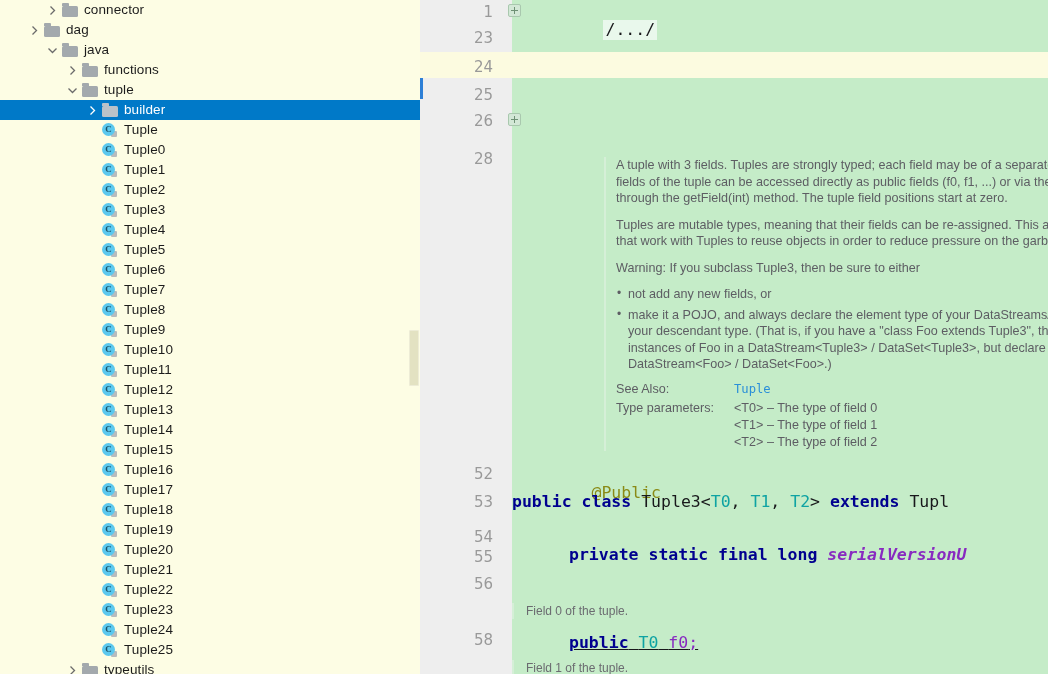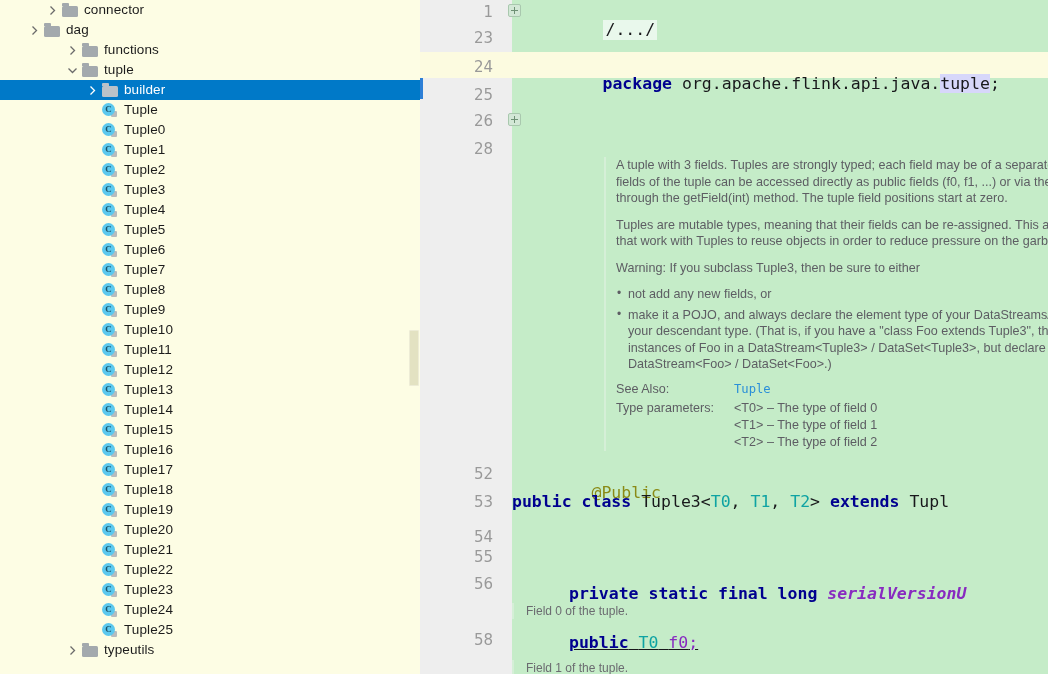--- a/index.html
+++ b/index.html
@@ -261,20 +261,32 @@
             <svg width="13" height="13" viewBox="0 0 13 13">
               <path d="M4.5 2.5 L8.5 6.5 L4.5 10.5" fill="none" stroke="#6b6b6b" stroke-width="1.3"></path>
             </svg>
           </span>
           <span class="folder-ico">
             <span class="tab"></span>
             <span class="body"></span>
           </span>
           <span class="tree-label">dag</span>
         </div>
+        <div class="tree-row" style="padding-left: 46px;">
+          <span class="chev">
+            <svg width="13" height="13" viewBox="0 0 13 13">
+              <path d="M2.5 4.5 L6.5 8.5 L10.5 4.5" fill="none" stroke="#6b6b6b" stroke-width="1.3"></path>
+            </svg>
+          </span>
+          <span class="folder-ico">
+            <span class="tab"></span>
+            <span class="body"></span>
+          </span>
+          <span class="tree-label">java</span>
+        </div>
         <div class="tree-row" style="padding-left: 66px;">
           <span class="chev">
             <svg width="13" height="13" viewBox="0 0 13 13">
               <path d="M4.5 2.5 L8.5 6.5 L4.5 10.5" fill="none" stroke="#6b6b6b" stroke-width="1.3"></path>
             </svg>
           </span>
           <span class="folder-ico">
             <span class="tab"></span>
             <span class="body"></span>
           </span>
@@ -567,41 +579,38 @@
 
     <div id="gutter">
       <div id="gutter-curline"></div>
       <div id="caret-mark"></div>
       <div id="gutter-numbers">
           <div class="lineno" style="top: 2px;">1</div>
           <div class="lineno" style="top: 28px;">23</div>
           <div class="lineno" style="top: 57px;">24</div>
           <div class="lineno" style="top: 85px;">25</div>
           <div class="lineno" style="top: 111px; padding-left: 22px;">26</div>
-          <div class="lineno" style="top: 139px; text-align: right;">28</div>
+          <div class="lineno" style="top: 149px; text-align: right;">28</div>
           <div class="lineno" style="top: 464px;">52</div>
           <div class="lineno" style="top: 492px;">53</div>
           <div class="lineno" style="top: 527px;">54</div>
           <div class="lineno" style="top: 547px;">55</div>
           <div class="lineno" style="top: 574px;">56</div>
           <div class="lineno" style="top: 630px;">58</div>
         </div>
     </div>
 
     <div id="code-area">
       <div id="curline-band"></div>
 
       <div class="fold-plus" style="left:-4px; top:4px;"></div>
       <div class="code-line" style="top:0px; left:12px;">
         <span class="foldbox">/.../</span>
       </div>
 
-      <div class="code-line" style="top:54px; left:11px;">
-        <span class="kw">package</span><span> </span><span>org.apache.flink.api.java.</span><span class="pkg-hl">tuple</span><span>;</span>
-      </div>
 
       <div class="fold-plus" style="left:-4px; top:113px;"></div>
 
       <div id="javadoc">
         <p>A tuple with 3 fields. Tuples are strongly typed; each field may be of a separate type. The fields of the tuple can be accessed directly as public fields (f0, f1, ...) or via their position through the getField(int) method. The tuple field positions start at zero.</p>
         <p>Tuples are mutable types, meaning that their fields can be re-assigned. This allows programs that work with Tuples to reuse objects in order to reduce pressure on the garbage collector.</p>
         <p>Warning: If you subclass Tuple3, then be sure to either</p>
         <ul>
           <li>not add any new fields, or</li>
           <li>make it a POJO, and always declare the element type of your DataStreams/DataSets to be your descendant type. (That is, if you have a "class Foo extends Tuple3", then don't use instances of Foo in a DataStream&lt;Tuple3&gt; / DataSet&lt;Tuple3&gt;, but declare it as DataStream&lt;Foo&gt; / DataSet&lt;Foo&gt;.)</li>
@@ -621,21 +630,21 @@
           </div>
         </div>
       </div>
 
       <div class="code-line" style="top:463px; left:0px;">
         <span class="anno">@Public</span>
       </div>
 
       <div class="code-line" style="top:492px; left:0px;"><span class="kw">public</span><span> </span><span class="kw">class</span><span> Tuple3&lt;</span><span class="tparam">T0</span><span>, </span><span class="tparam">T1</span><span>, </span><span class="tparam">T2</span><span>&gt; </span><span class="kw">extends</span><span> Tupl</span></div>
 
-      <div class="code-line" style="top:545px; left:57px;margin-top:39px;"><span class="kw">private static final long</span><span class="italicfield"> serialVersionU</span></div>
+      <div class="code-line" style="top:545px; left:57px;"><span class="kw">private static final long</span><span class="italicfield"> serialVersionU</span></div>
 
       <div class="fielddoc" style="left:0px; top:603px;">Field 0 of the tuple.</div>
 
       <div class="code-line" style="top:633px; left:57px;text-decoration:underline;"><span class="kw">public</span><span> </span><span class="tparam">T0</span><span> </span><span class="field">f0</span><span class="field">;</span></div>
 
       <div class="fielddoc" style="left:0px; top:660px;">Field 1 of the tuple.</div>
 
     </div>
   </div>
 </div>

